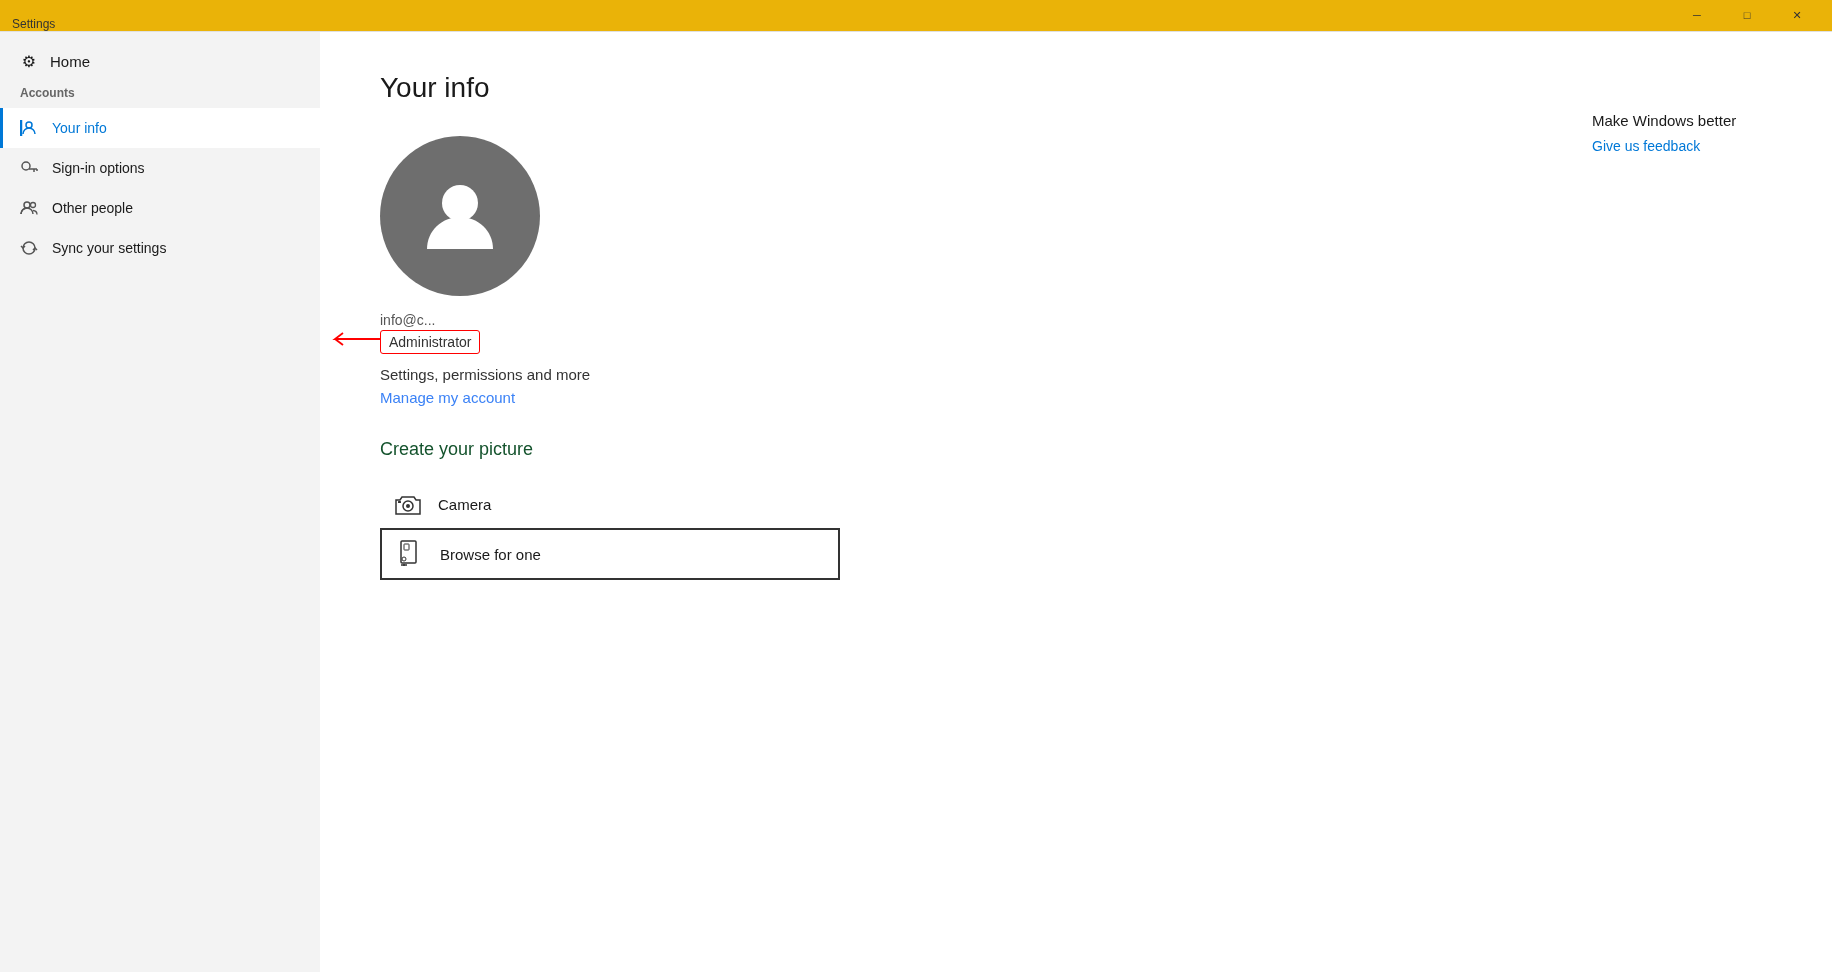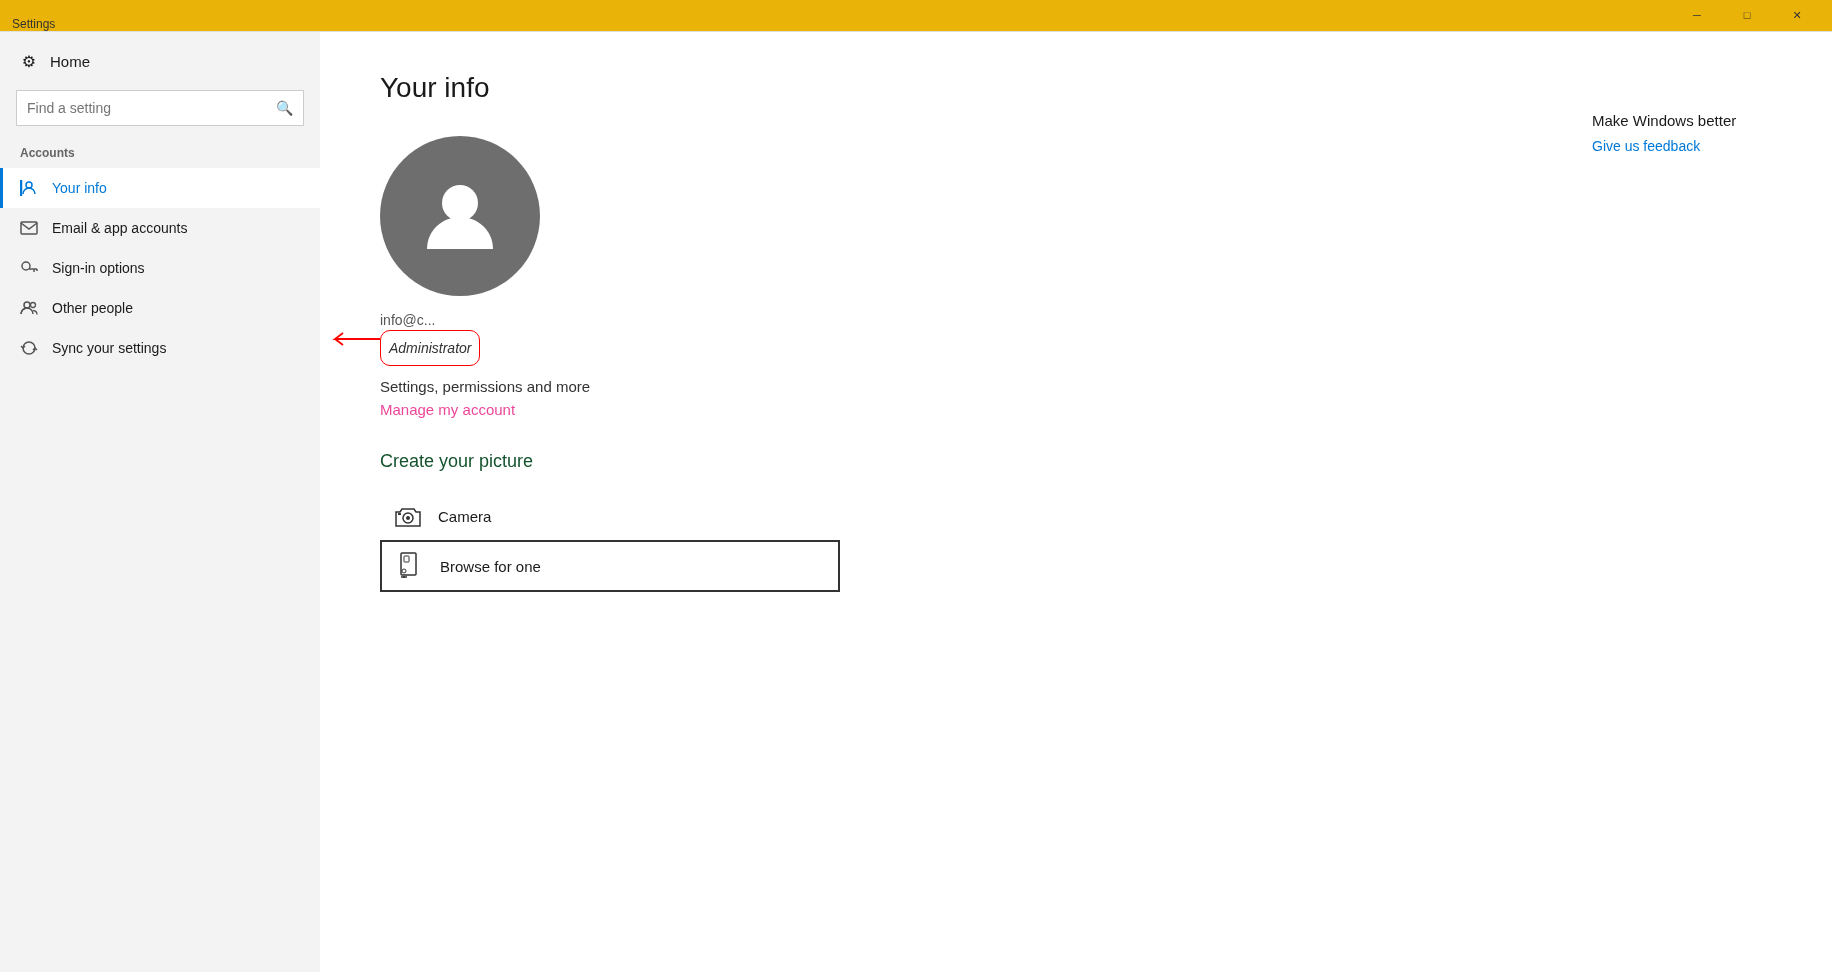--- a/index.html
+++ b/index.html
@@ -192,21 +192,21 @@
     }
 
     .account-description {
       font-size: 15px;
       color: #333;
       margin-bottom: 6px;
     }
 
     .manage-link {
       font-size: 15px;
-      color: #ec4899;
+      color: #3b82f6;
       text-decoration: none;
       cursor: pointer;
     }
 
     
     .create-picture-title {
       font-size: 18px;
       font-weight: 400;
       color: #14532d;
       margin-top: 32px;
@@ -280,48 +280,35 @@
 
 <div class="app-body">
 
   <div class="sidebar">
 
     <div class="sidebar-home">
       <span class="sidebar-icon">⚙</span>
       <span>Home</span>
     </div>
 
-    <div class="sidebar-search">
-      <input type="text" placeholder="Find a setting" style="">
-      <span class="search-icon">🔍</span>
-    </div>
 
     <div class="sidebar-section-label">Accounts</div>
 
     <div class="sidebar-item active">
       <span class="sidebar-icon">
         <svg width="18" height="18" viewBox="0 0 18 18" fill="none">
           <rect x="1" y="1" width="16" height="16" rx="0" fill="none"></rect>
           <circle cx="9" cy="6" r="3" stroke="#0078d7" stroke-width="1.5" fill="none"></circle>
           <path d="M3 15c0-3.3 2.7-6 6-6s6 2.7 6 6" stroke="#0078d7" stroke-width="1.5" fill="none"></path>
           <line x1="1" y1="1" x2="1" y2="17" stroke="#0078d7" stroke-width="2.5"></line>
         </svg>
       </span>
       <span>Your info</span>
     </div>
 
-    <div class="sidebar-item">
-      <span class="sidebar-icon">
-        <svg width="18" height="18" viewBox="0 0 18 18" fill="none">
-          <rect x="1" y="3" width="16" height="12" rx="1" stroke="#555" stroke-width="1.5" fill="none"></rect>
-          <polyline points="1,4 9,10 17,4" stroke="#555" stroke-width="1.5" fill="none"></polyline>
-        </svg>
-      </span>
-      <span>Email &amp; app accounts</span>
-    </div>
 
     <div class="sidebar-item">
       <span class="sidebar-icon">
         <svg width="18" height="18" viewBox="0 0 18 18" fill="none">
           <circle cx="6" cy="7" r="4" stroke="#555" stroke-width="1.5" fill="none"></circle>
           <line x1="9" y1="10" x2="17" y2="10" stroke="#555" stroke-width="1.5"></line>
           <line x1="14" y1="10" x2="14" y2="13" stroke="#555" stroke-width="1.5"></line>
           <line x1="17" y1="10" x2="17" y2="12" stroke="#555" stroke-width="1.5"></line>
         </svg>
       </span>
@@ -370,21 +357,21 @@
 
       <div style="position:relative; display:inline-block;">
         <div class="user-email">info@c...</div>
 
         <div style="position:relative; display:flex; align-items:center; gap:6px;">
 
           <svg width="60" height="28" viewBox="0 0 60 28" style="position:absolute; left:-55px; top:-5px;">
             <path d="M55 14 L10 14 L18 8" stroke="red" stroke-width="1.8" fill="none"></path>
             <path d="M10 14 L18 20" stroke="red" stroke-width="1.8" fill="none"></path>
           </svg>
-          <div style="border: 1.5px solid red; padding: 8px 8px; border-radius:10px; display:inline-block;font-style:italic;">
+          <div style="border: 1.5px solid red; padding: 2px 8px; border-radius:3px; display:inline-block;">
             <span class="user-role">Administrator</span>
           </div>
         </div>
       </div>
 
       <div class="account-info">
         <div class="account-description">Settings, permissions and more</div>
         <a class="manage-link">Manage my account</a>
       </div>
     </div>

